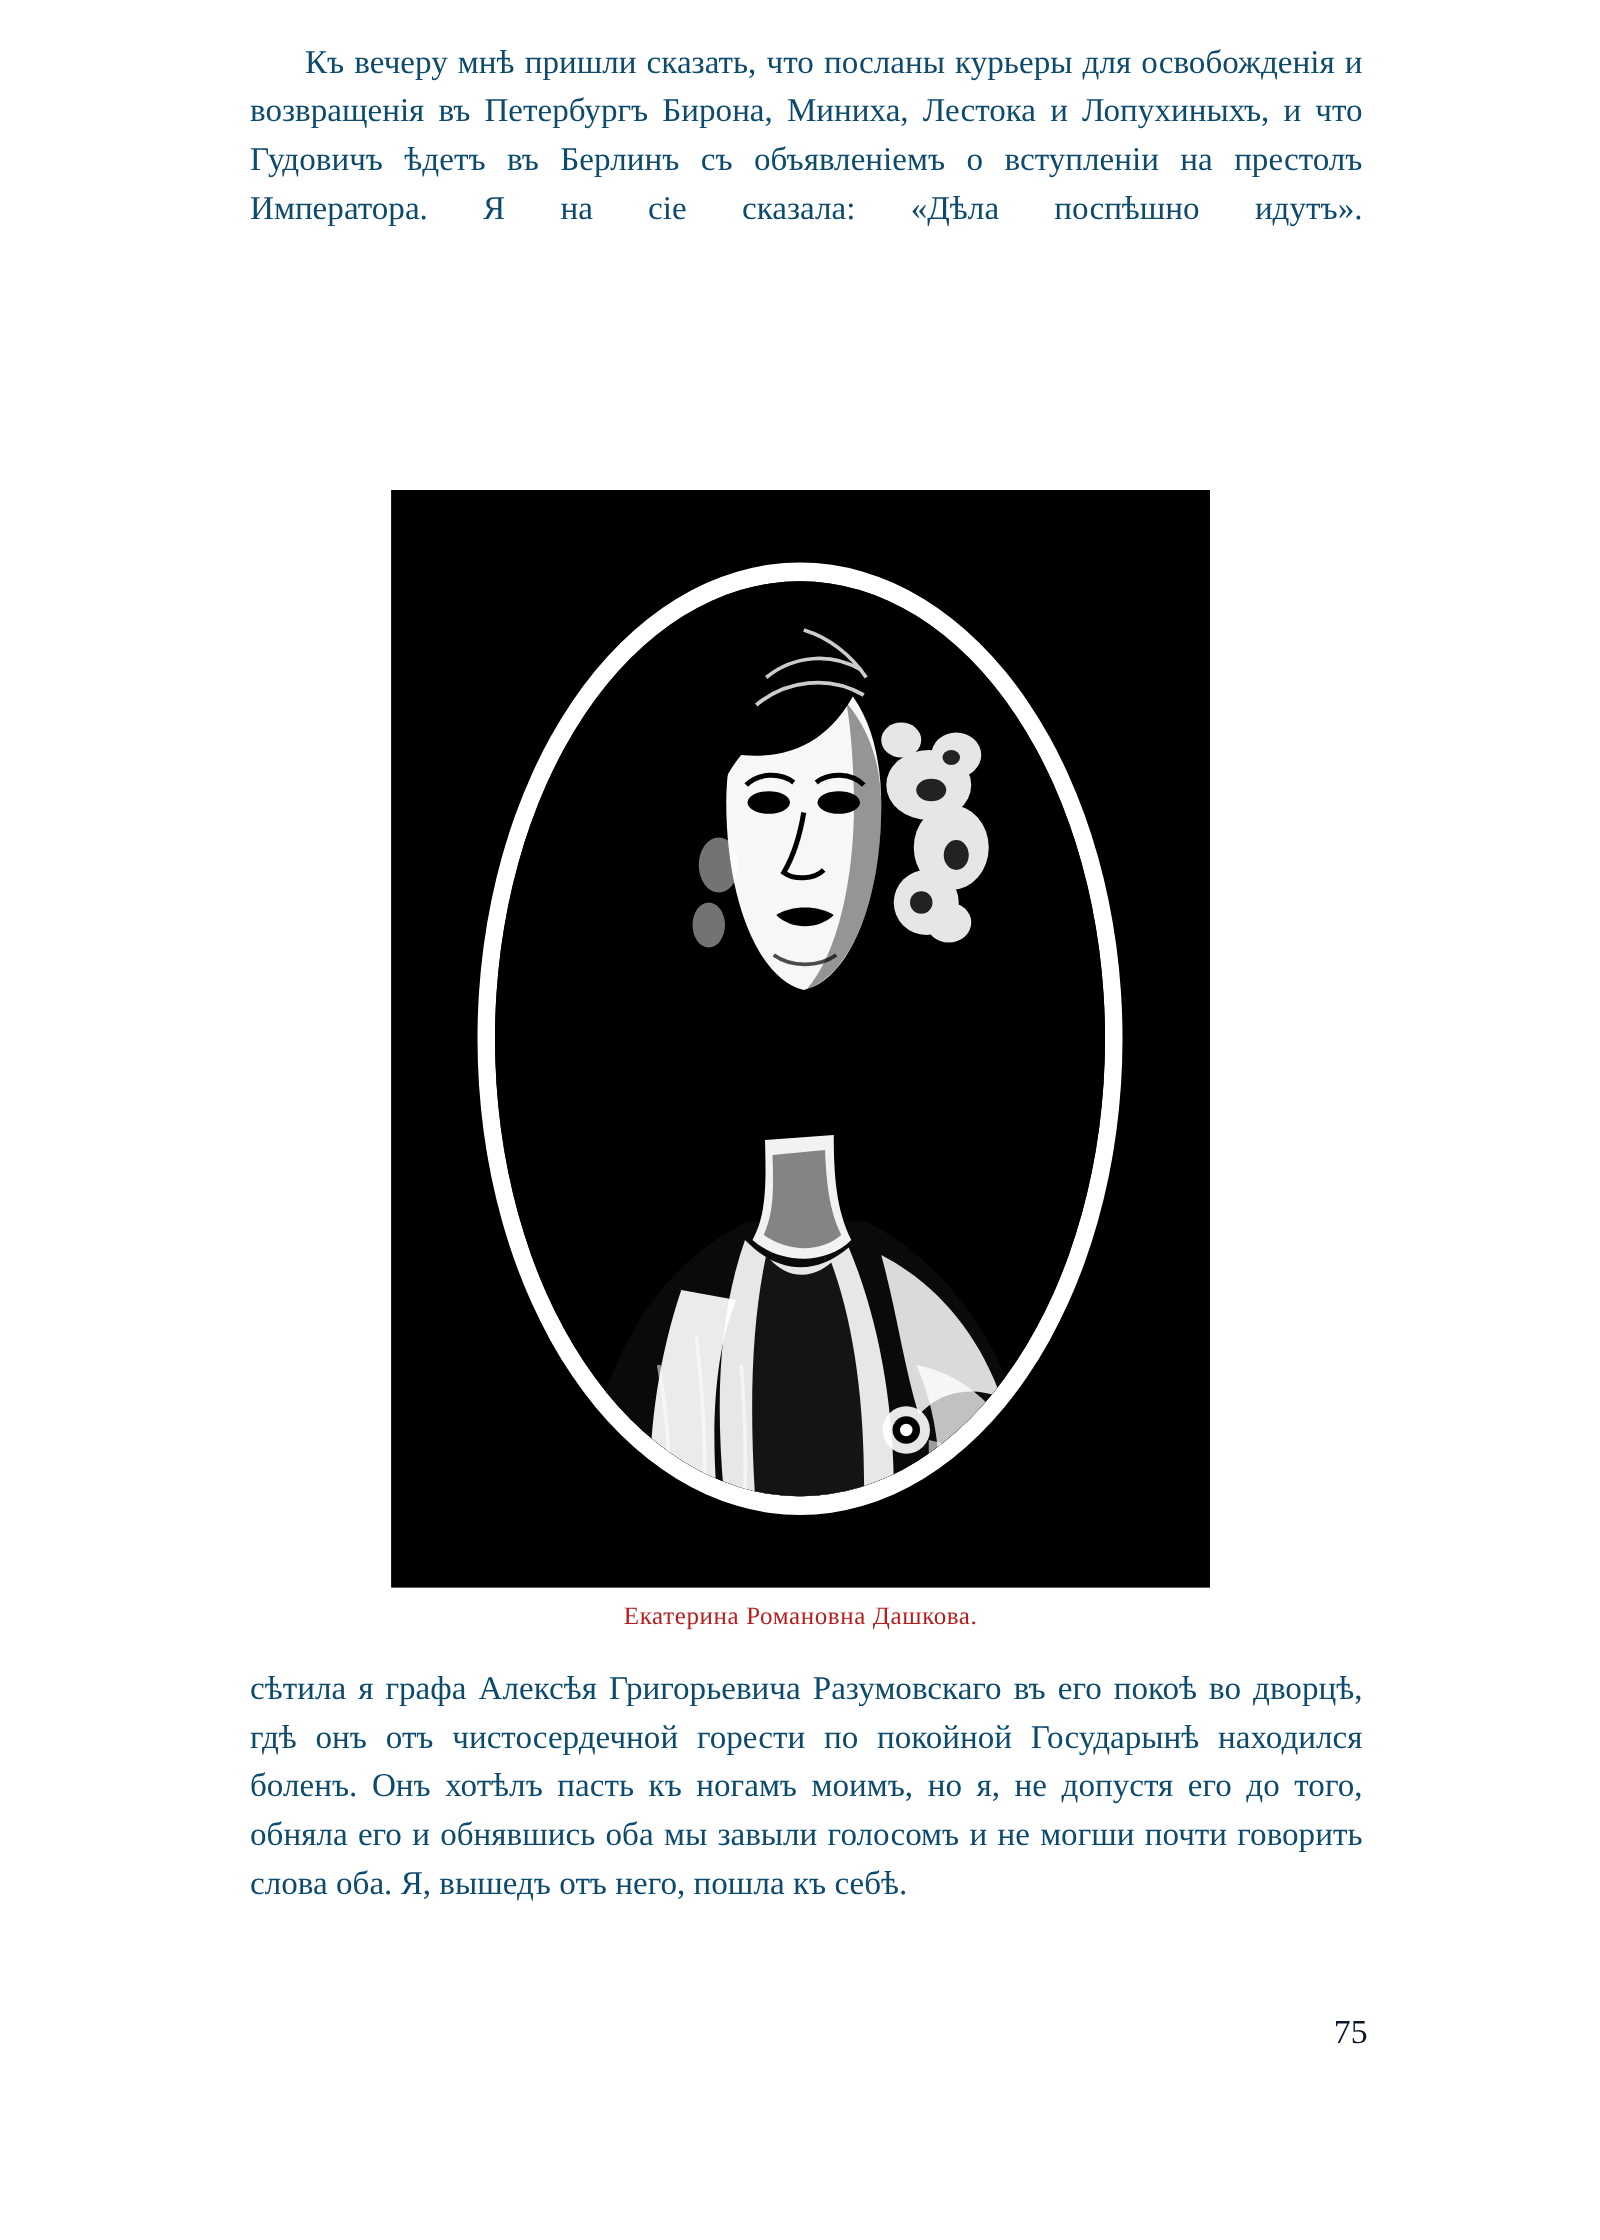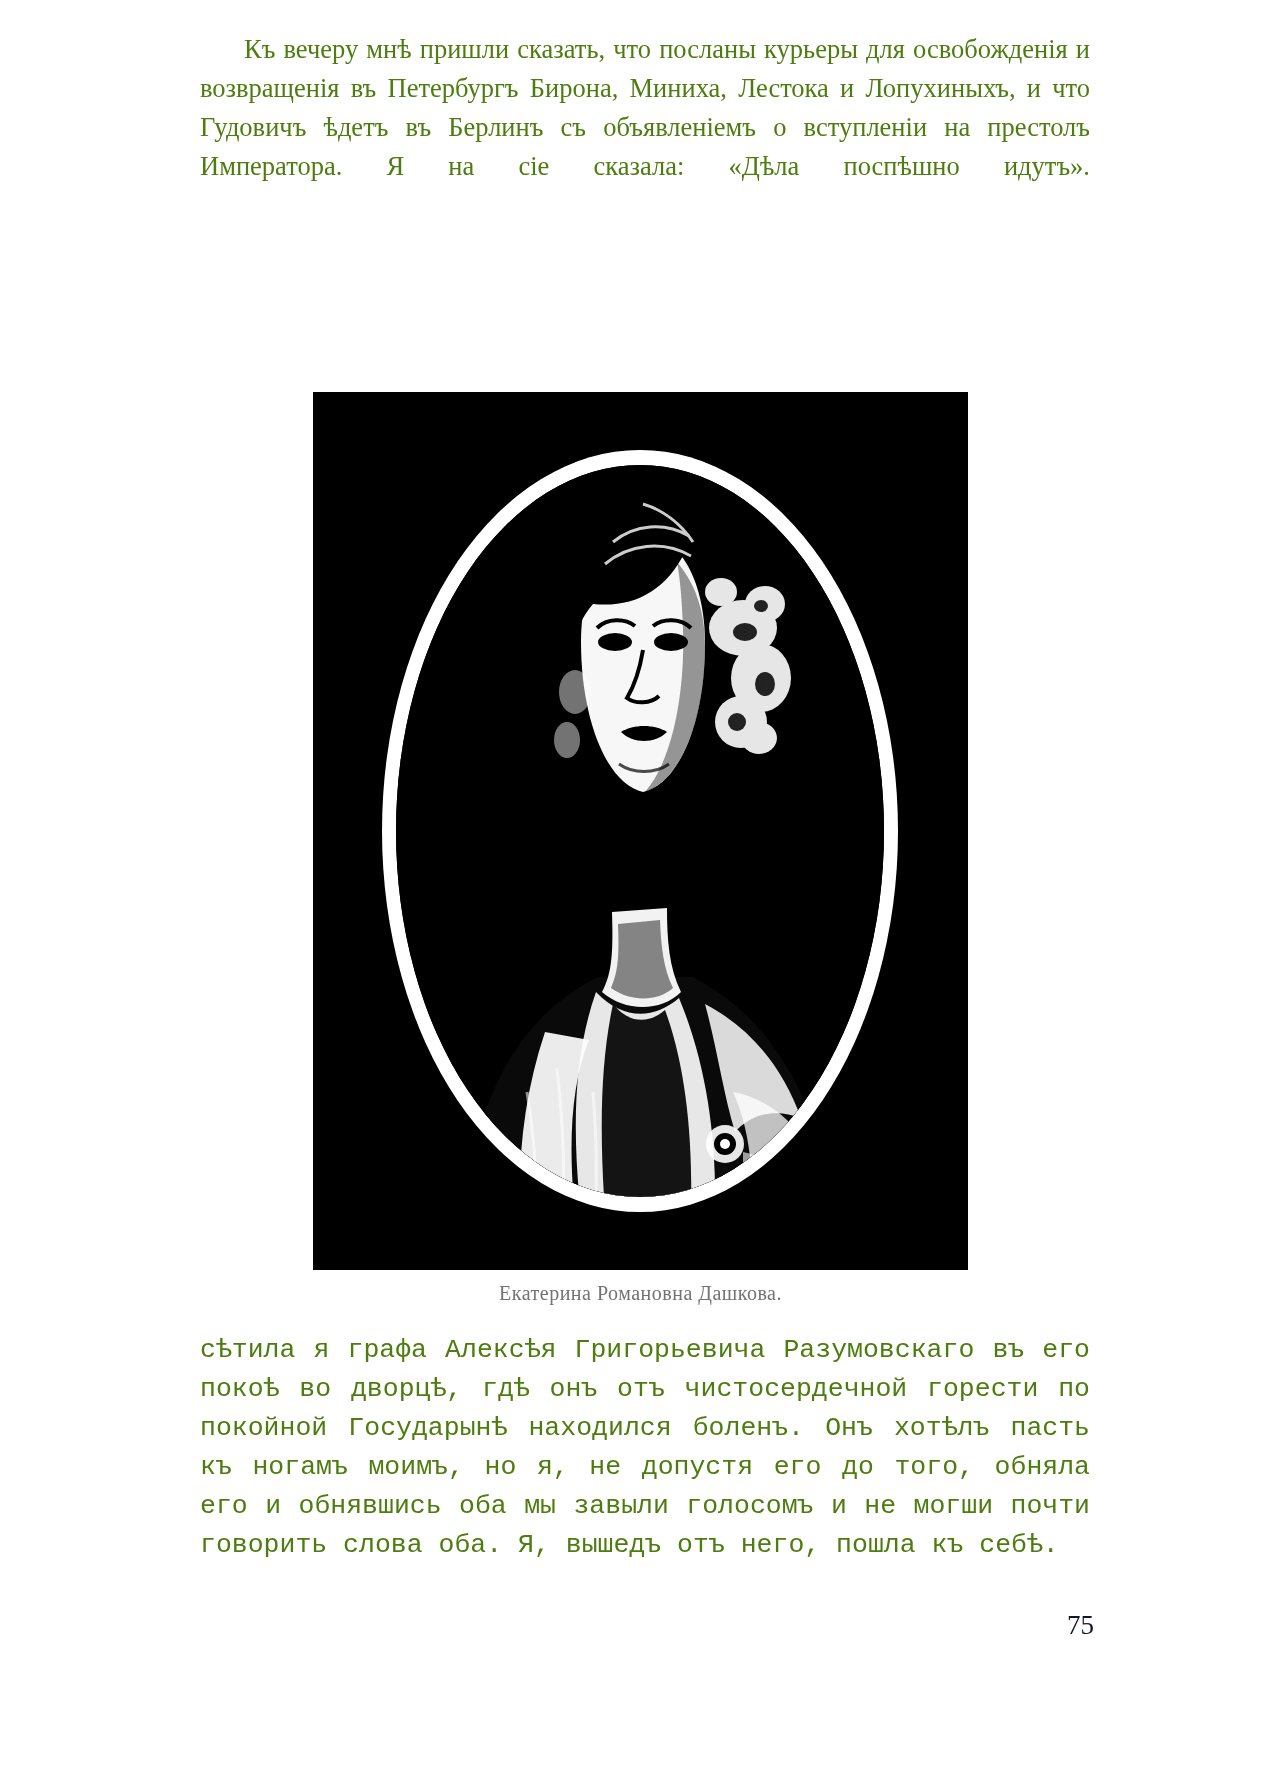--- a/index.html
+++ b/index.html
@@ -22,34 +22,34 @@
     height: 1792px;
     background: #ffffff;
   }
   .text-block {
     position: absolute;
     left: 200px;
     width: 890px;
     font-size: 26.5px;
     line-height: 39px;
     text-align: justify;
-    color: #4d7c0f;
+    color: #0c4a6e;
   }
   .text-block p {
     margin: 0;
     text-indent: 44px;
     text-align: justify;
     text-align-last: justify;
   }
   .text-block p.lastline {
     text-align-last: auto;
   }
   .text-top { top: 30px; }
   .text-bottom { top: 1331px; }
-  .text-bottom p { text-indent: 0; font-family: Liberation Mono, monospace; }
+  .text-bottom p { text-indent: 0; }
 
   .figure {
     position: absolute;
     left: 313px;
     top: 392px;
     width: 655px;
     height: 900px;
   }
   .figure-image {
     position: absolute;
@@ -58,21 +58,21 @@
     height: 878px;
   }
   .caption {
     position: absolute;
     left: 313px;
     top: 1282px;
     width: 655px;
     text-align: center;
     font-size: 20px;
     letter-spacing: 0.5px;
-    color: #737373;
+    color: #b91c1c;
   }
   .page-number {
     position: absolute;
     right: 186px;
     top: 1610px;
     font-size: 27px;
     color: #0f172a;
   }
   svg { display: block; }
 </style>

